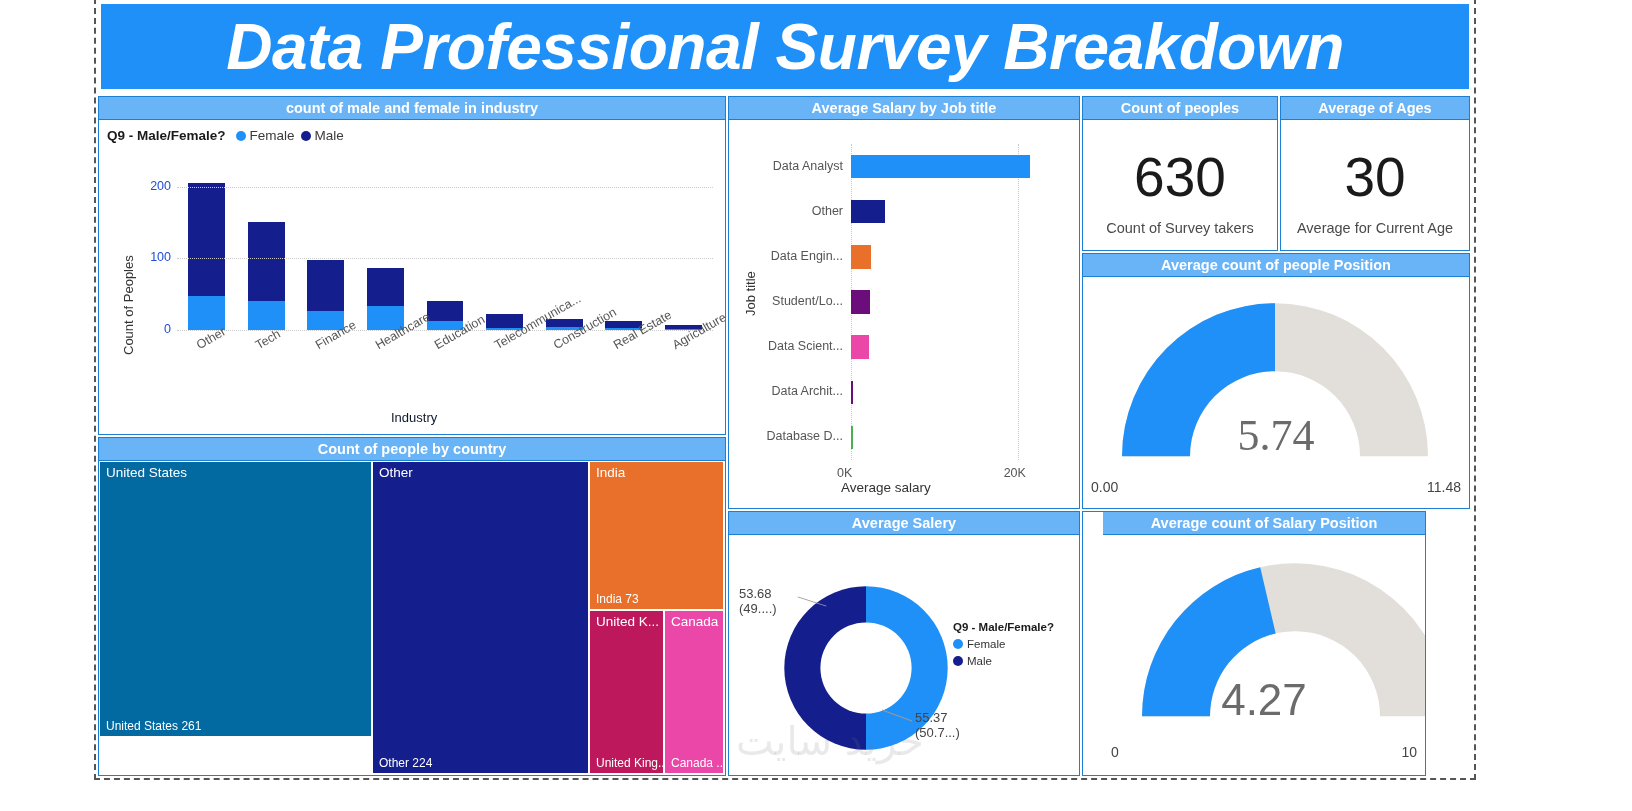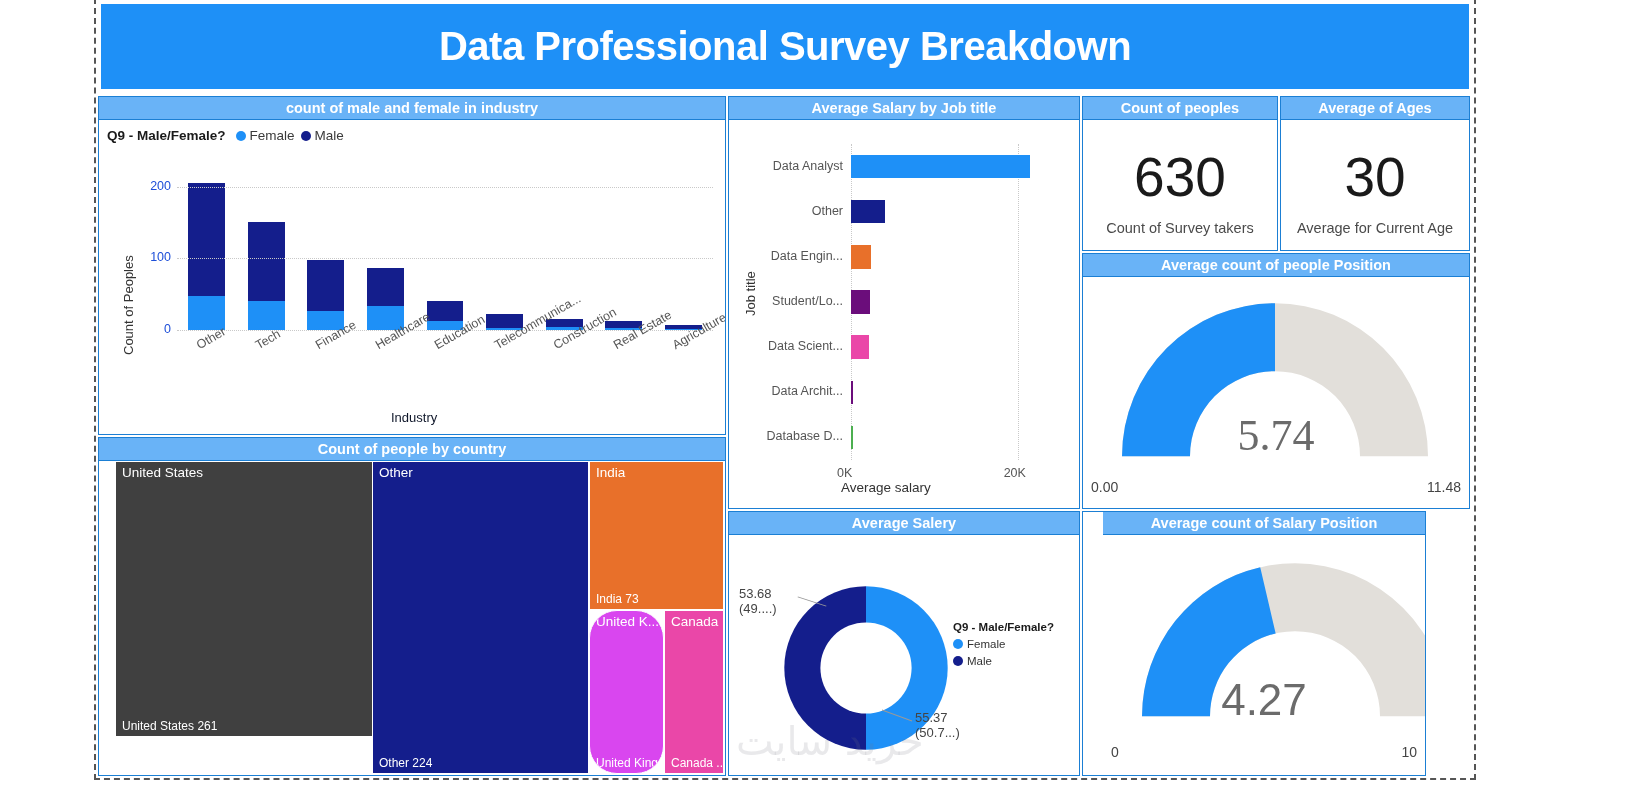--- a/index.html
+++ b/index.html
@@ -44,24 +44,25 @@
   
   #title-banner {
     position: absolute;
     left: 5px; top: 4px;
     width: 1368px; height: 85px;
     background: #1e90f7;
     display: flex; align-items: center; justify-content: center;
   }
   #title-banner .txt {
     color: #ffffff;
-    font-size: 40px;
+    font-size: 64px;
     font-weight: bold;
     letter-spacing: -0.5px;
     white-space: nowrap;
+    font-style: italic;
   }
   
   .panel {
     position: absolute;
     background: #ffffff;
     border: 1.5px solid #1b7fd4;
     box-sizing: border-box;
   }
   .panel-header {
     height: 23px;
@@ -246,33 +247,33 @@
           <div class="cat-label" style="left: 452.188px; top: 220px;">Construction</div>
           <div class="cat-label" style="left: 511.743px; top: 220px;">Real Estate</div>
           <div class="cat-label" style="left: 571.299px; top: 220px;">Agriculture</div>
         </div>
     </div>
 
     <div class="panel" id="treemap">
       <div class="panel-header">Count of people by country</div>
       <div class="panel-body">
         <div id="tm-area" style="position:absolute; left:0; top:0; right:0; bottom:0;">
-            <div class="tm-tile" style="left: 16px; top: 0px; width: 273px; height: 276px; background: #404040;">
+            <div class="tm-tile" style="left: 0px; top: 0px; width: 273px; height: 276px; background: #0369a1;">
               <div class="tm-top">United States</div>
               <div class="tm-bottom">United States 261</div>
             </div>
             <div class="tm-tile" style="left: 273px; top: 0px; width: 217px; height: 313px; background: rgb(20, 30, 140);">
               <div class="tm-top">Other</div>
               <div class="tm-bottom">Other 224</div>
             </div>
             <div class="tm-tile" style="left: 490px; top: 0px; width: 135px; height: 148.988px; background: rgb(232, 112, 42);">
               <div class="tm-top">India</div>
               <div class="tm-bottom">India 73</div>
             </div>
-            <div class="tm-tile" style="left: 490px; top: 148.988px; width: 75px; height: 164.012px; background: #d946ef; border-radius: 28px;">
+            <div class="tm-tile" style="left: 490px; top: 148.988px; width: 75px; height: 164.012px; background: #be185d;">
               <div class="tm-top">United K...</div>
               <div class="tm-bottom">United King...</div>
             </div>
             <div class="tm-tile" style="left: 565px; top: 148.988px; width: 60px; height: 164.012px; background: rgb(234, 71, 168);">
               <div class="tm-top">Canada</div>
               <div class="tm-bottom">Canada ...</div>
             </div>
           </div>
       </div>
     </div>

